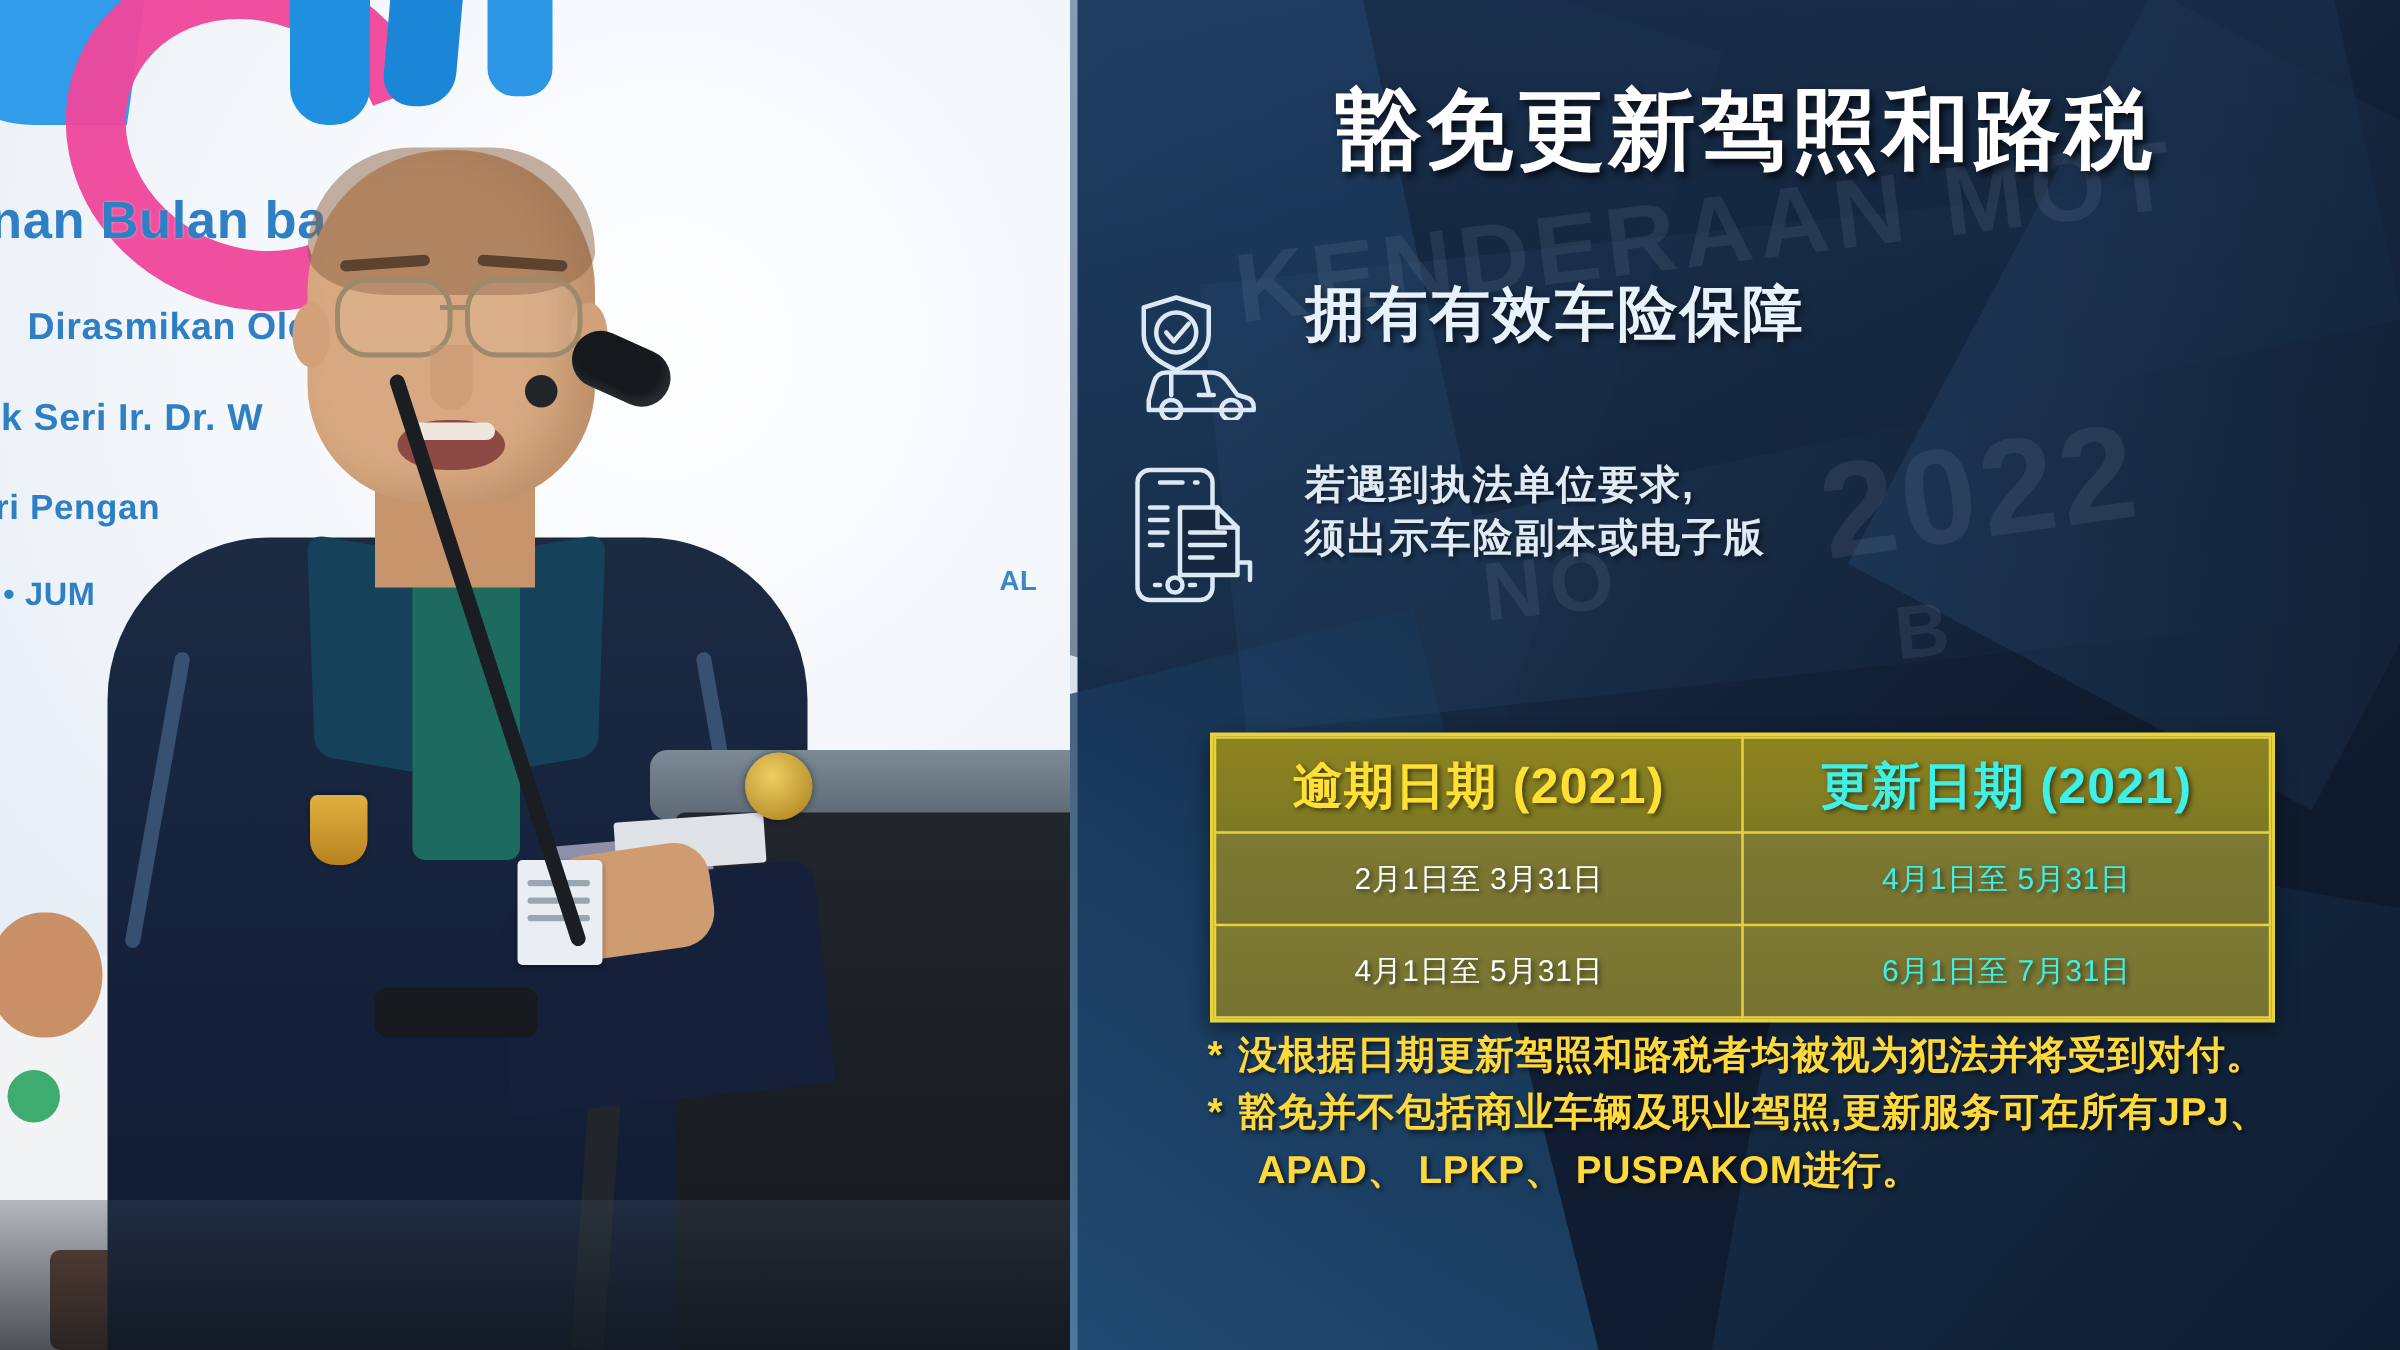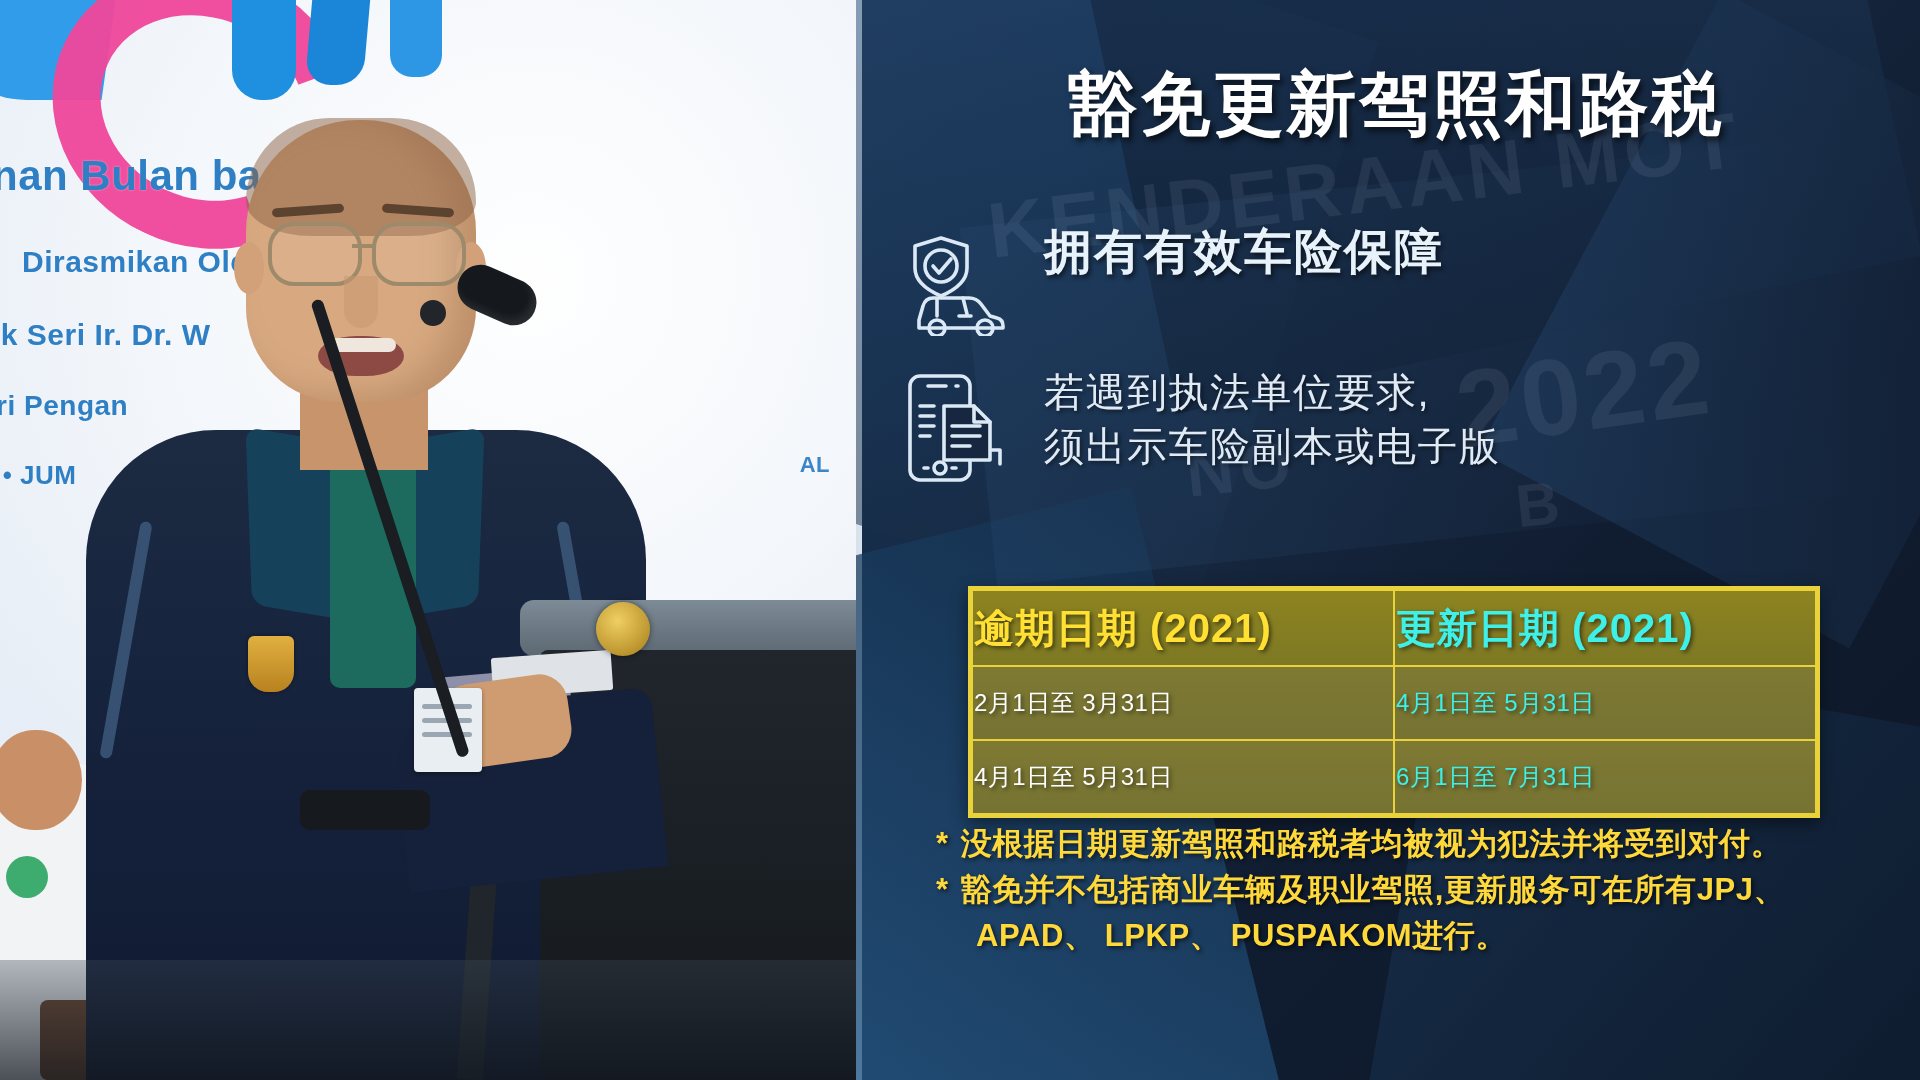--- a/index.html
+++ b/index.html
@@ -101,38 +101,38 @@
     text-shadow:3px 4px 6px rgba(0,0,0,.7);margin-left:16px;}
 
   .rows{position:absolute;left:40px;top:222px;width:1000px;}
   .row{display:flex;align-items:flex-start;gap:30px;margin-bottom:28px;}
   .icon-cell{flex:0 0 auto;width:118px;display:flex;justify-content:center;padding-top:6px;}
   .txt-cell{flex:1 1 auto;padding-top:2px;}
   .lead{font-size:48px;font-weight:800;color:#e8f2fb;letter-spacing:2px;line-height:1.18;
     text-shadow:2px 3px 5px rgba(0,0,0,.6);}
   .sub{font-size:40px;font-weight:500;color:#dfeaf5;letter-spacing:1.5px;line-height:1.3;margin-top:8px;
     text-shadow:2px 2px 4px rgba(0,0,0,.55);}
-  .sub2{font-size:40px;font-weight:400;color:#dfeaf5;letter-spacing:1.5px;line-height:1.34;
+  .sub2{font-size:32px;font-weight:700;color:#dfeaf5;letter-spacing:1.5px;line-height:1.34;
     text-shadow:2px 2px 4px rgba(0,0,0,.55);}
 
   
   .table{position:absolute;left:112px;top:586px;width:846px;border:3px solid #e9d23a;border-collapse:collapse;
     box-shadow:0 6px 16px rgba(0,0,0,.45);}
   .table table{width:100%;border-collapse:collapse;}
-  .table td{border:2px solid #e9d23a;text-align:left;vertical-align:middle;}
+  .table td{border:2px solid #e9d23a;text-align:center;vertical-align:middle;}
   .th-cell{background:linear-gradient(180deg,#8d8420 0%,#7d7824 100%);height:72px;font-size:40px;font-weight:800;letter-spacing:1px;
     text-shadow:2px 2px 4px rgba(0,0,0,.55);}
   .th-left{color:#ffe033;}
   .th-right{color:#3ef0e8;}
   .td-cell{background:linear-gradient(180deg,#7e7a33 0%,#767232 100%);height:70px;font-size:24px;font-weight:400;letter-spacing:.5px;
     text-shadow:2px 2px 4px rgba(0,0,0,.5);}
   .td-left{color:#ffffff;}
   .td-right{color:#3ef0e8;}
 
-  .notes{position:absolute;left:80px;top:822px;width:940px;}
+  .notes{position:absolute;left:110px;top:822px;width:940px;}
   .note{font-size:31px;font-weight:700;color:#ffd83a;letter-spacing:.6px;line-height:1.42;
     text-shadow:2px 2px 4px rgba(0,0,0,.65);margin-bottom:2px;}
   .note .star{margin-right:12px;}
   .note-cont{padding-left:40px;}
 
   .divider{position:absolute;left:0;top:0;width:6px;height:1080px;background:linear-gradient(180deg,#e7eef6,#c9d6e4);}
 </style>
 </head>
 <body>
 

